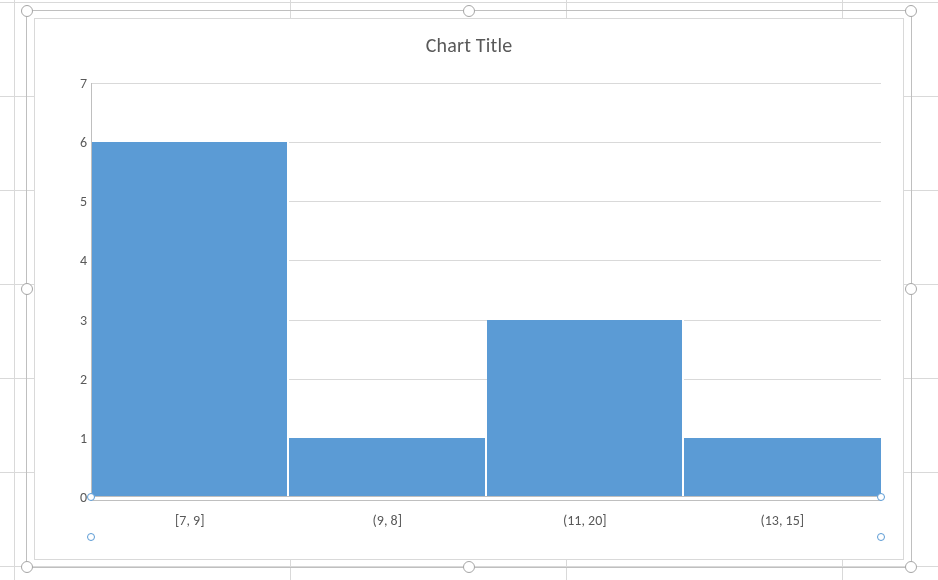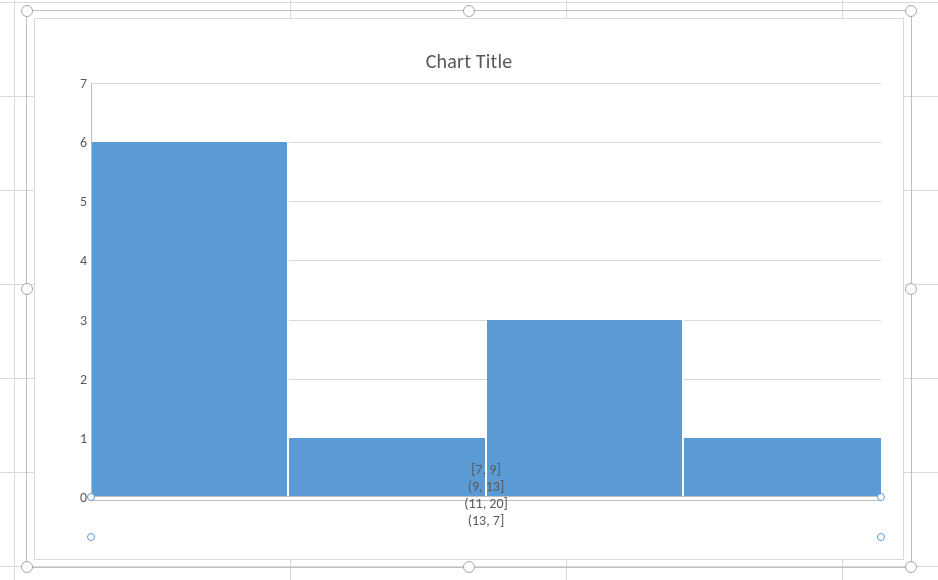--- a/index.html
+++ b/index.html
@@ -74,21 +74,21 @@
     border: 1px solid #d9d9d9;
     box-sizing: border-box;
     z-index: 2;
   }
 
   .chart-title {
     text-align: center;
     font-size: 20px;
     color: #595959;
     font-weight: 500;
-    margin-top: 30px;
+    margin-top: 14px;
     letter-spacing: 0.2px;
   }
 
   
   .plot {
     position: absolute;
     left: 56px;
     right: 22px;
     top: 64px;
     bottom: 62px;
@@ -164,21 +164,20 @@
   .bar-slot:last-child .bar {
     border-right: 0;
   }
 
   .x-labels {
     position: absolute;
     left: 56px;
     right: 22px;
     bottom: 30px;
     display: flex;
-    flex-direction: column;
   }
   .x-label {
     flex: 1;
     text-align: center;
     font-size: 14px;
     color: #595959;
   }
 
   
   .mini-handle {
@@ -271,20 +270,20 @@
       <div class="baseline"></div>
 
       <div class="mini-handle" style="left:-4px; bottom:-4px;"></div>
       <div class="mini-handle" style="right:-4px; bottom:-4px;"></div>
     </div>
   </div>
 
   <div class="label-box"></div>
   <div class="x-labels" id="x-labels">
       <div class="x-label">[7, 9]</div>
-      <div class="x-label">(9, 13]</div>
+      <div class="x-label">(9, 8]</div>
       <div class="x-label">(11, 20]</div>
-      <div class="x-label">(13, 7]</div>
+      <div class="x-label">(13, 15]</div>
     </div>
 
   <div class="mini-handle" style="left:52px; bottom:18px;"></div>
   <div class="mini-handle" style="right:18px; bottom:18px;"></div>
 </div>
 
 </body></html>

